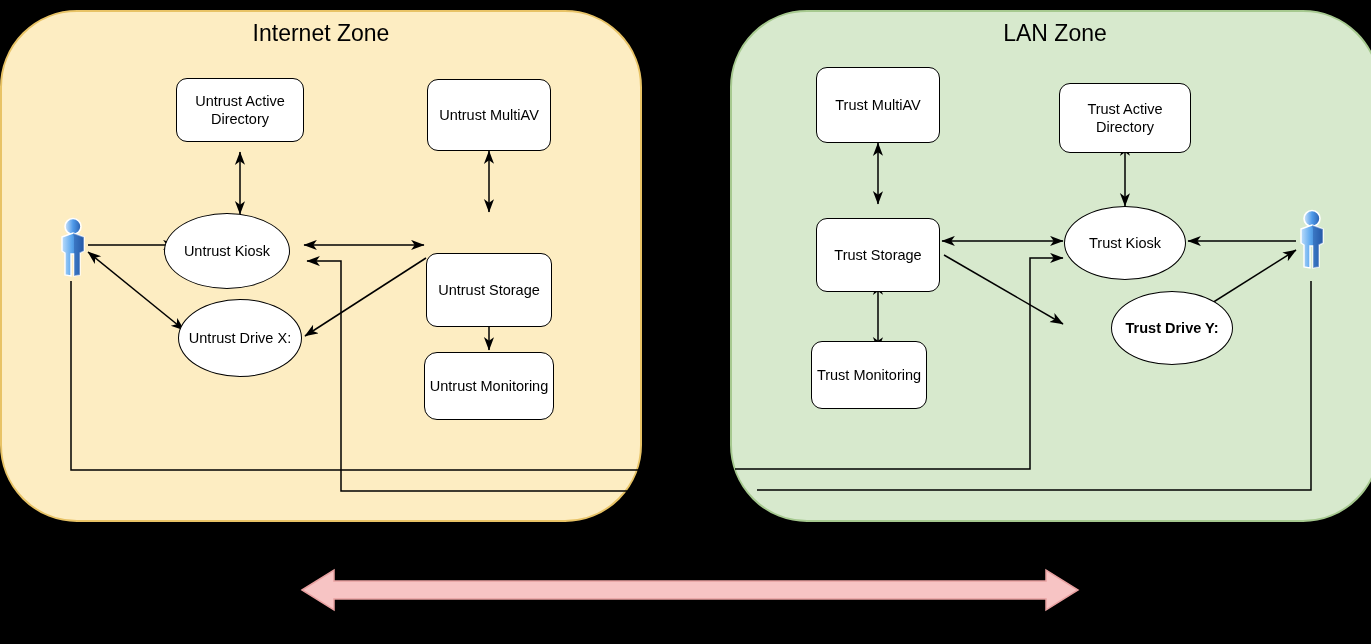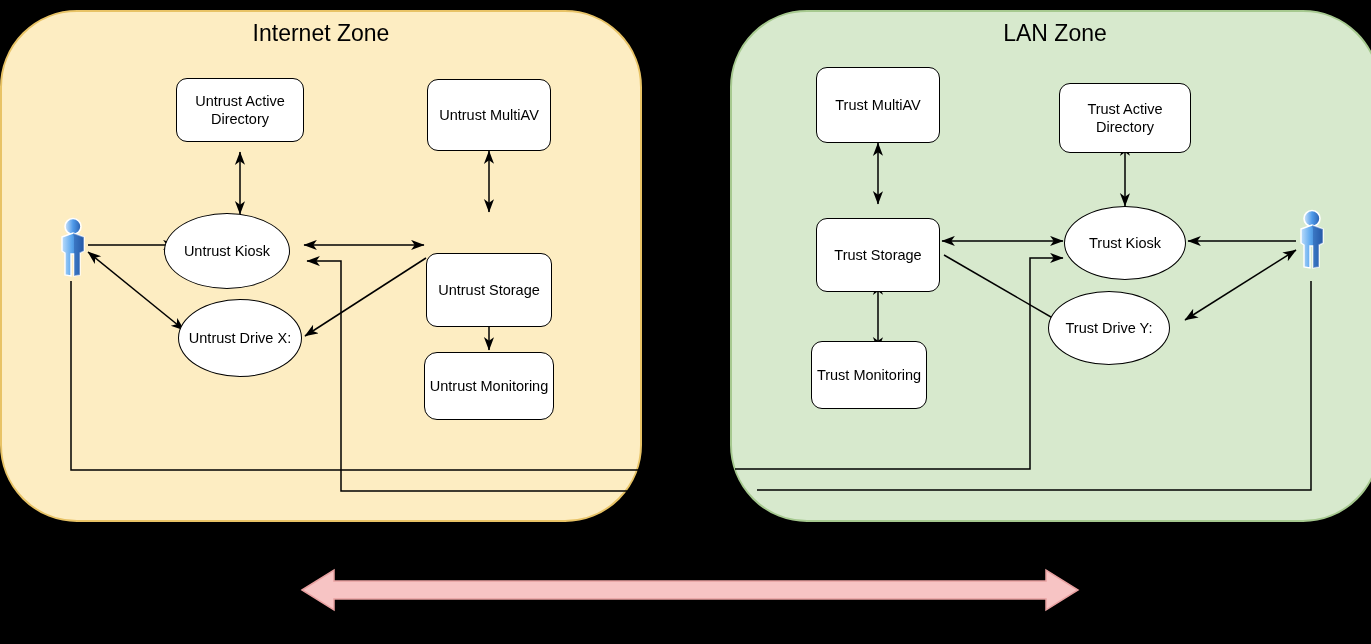--- a/index.html
+++ b/index.html
@@ -156,17 +156,17 @@
   <div class="node box" style="left:424px; top:352px; width:130px; height:68px;border-radius:13px;">Untrust Monitoring</div>
 
   <div class="node box" style="left:816px; top:67px; width:124px; height:76px;">Trust MultiAV</div>
 
   <div class="node box" style="left:1059px; top:71px; width:132px; height:70px;margin-top:12px;">Trust Active Directory</div>
 
   <div class="node box" style="left:816px; top:218px; width:124px; height:74px;">Trust Storage</div>
 
   <div class="node ellipse" style="left:1064px; top:206px; width:122px; height:74px;">Trust Kiosk</div>
 
-  <div class="node ellipse" style="left:1048px; top:291px; width:122px; height:74px;">Trust Drive Y:</div>
+  <div class="node ellipse" style="left:1111px; top:291px; width:122px; height:74px;font-weight:bold;">Trust Drive Y:</div>
 
   <div class="node box" style="left:811px; top:341px; width:116px; height:68px;">Trust Monitoring</div>
 
 </div>
 
 </body></html>

